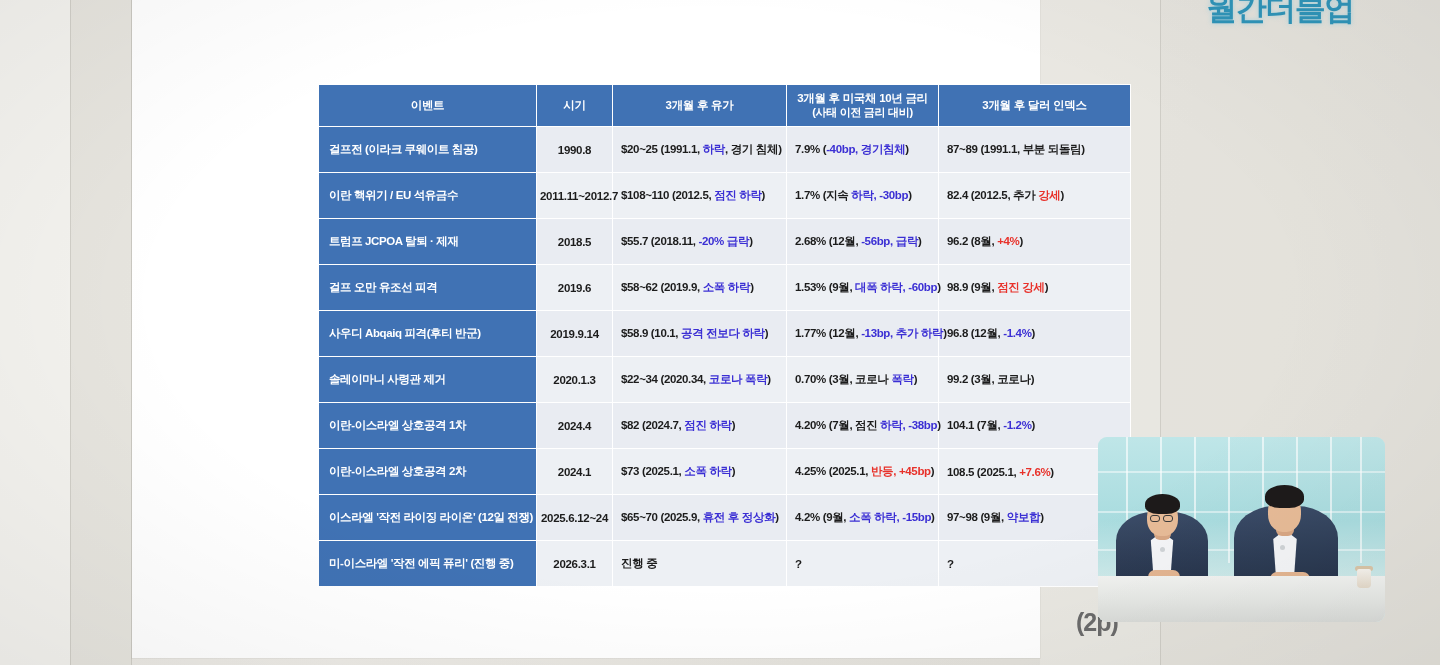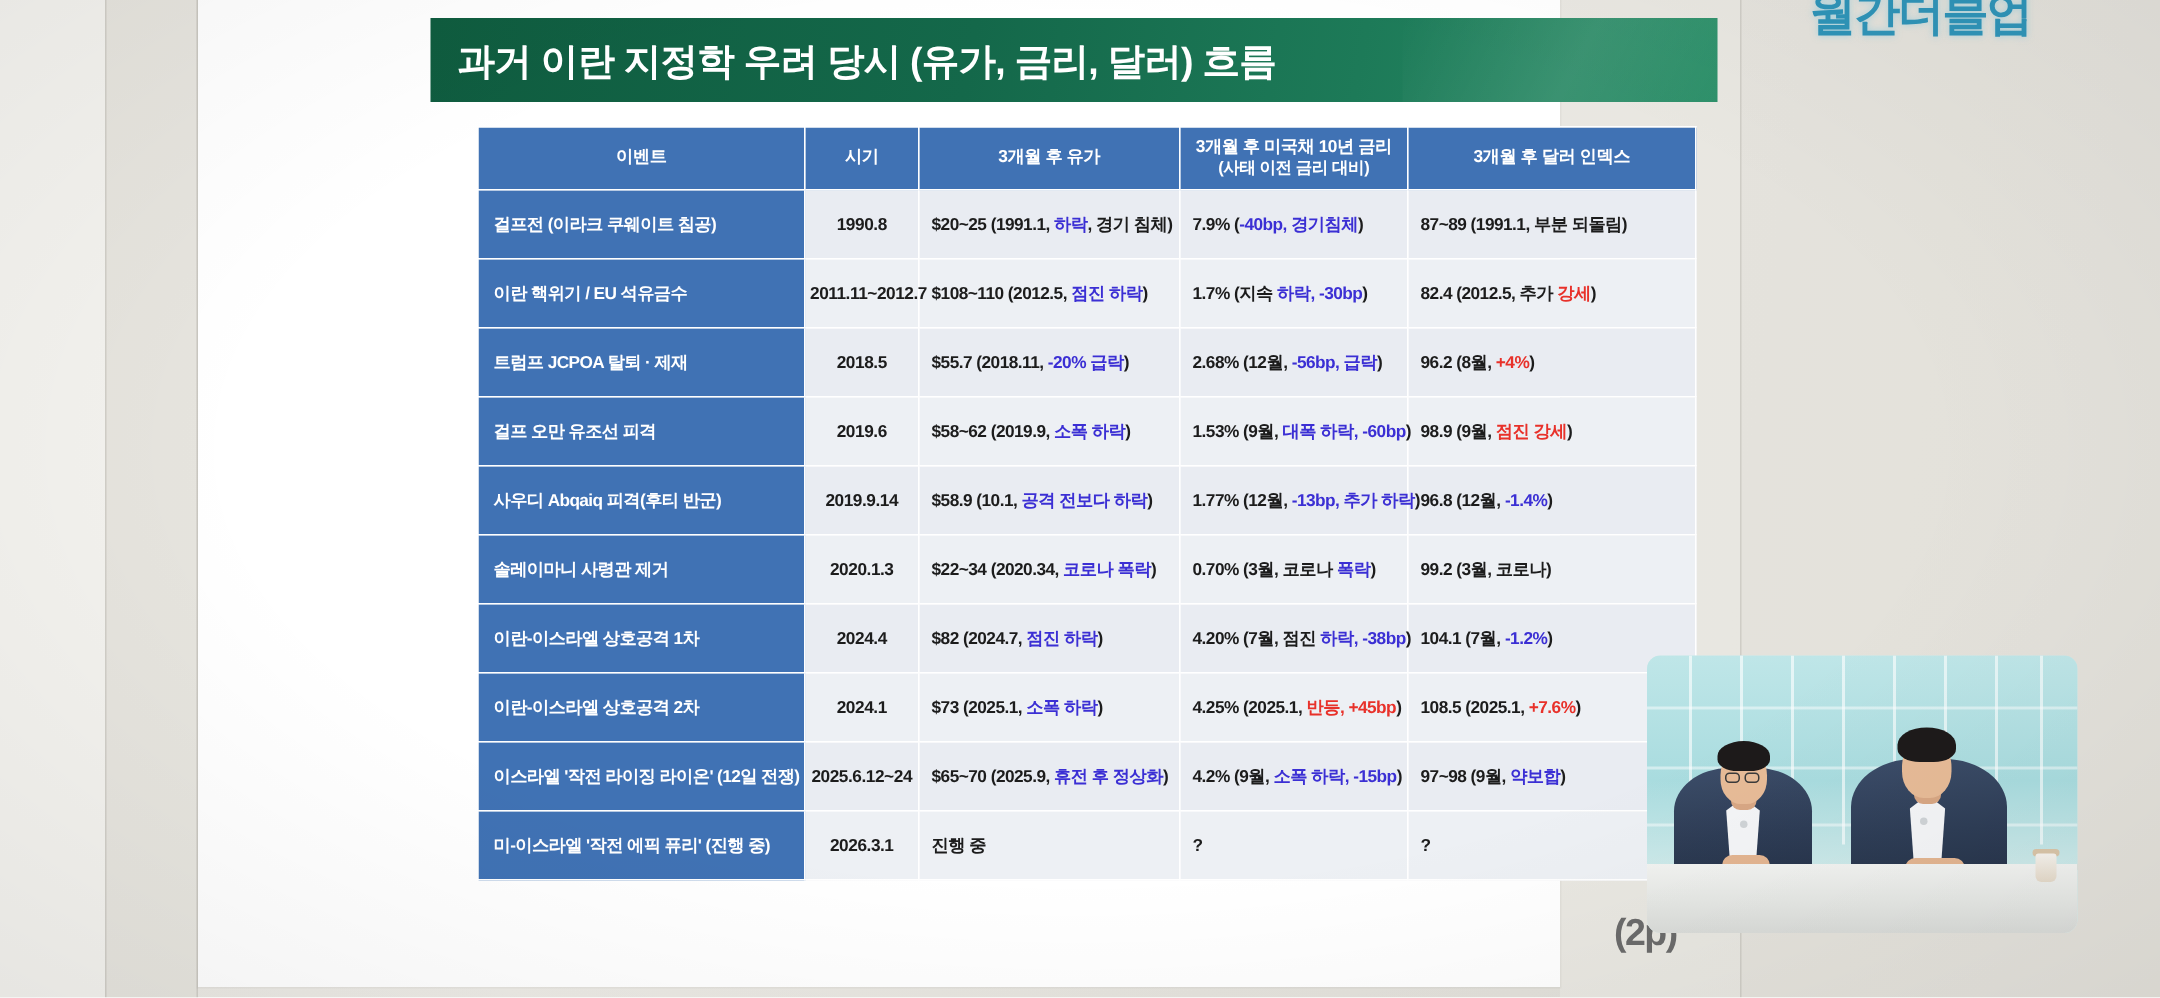--- a/index.html
+++ b/index.html
@@ -312,23 +312,20 @@
     <div class="wall-panel wp2"></div>
     <div class="wall-panel wp3"></div>
     <div class="wall-panel wp4"></div>
     <div class="wall-seam" style="left:70px"></div>
     <div class="wall-seam" style="left:131px"></div>
     <div class="wall-seam" style="left:1160px"></div>
   </div>
 
   <div class="slide">
 
-    <div class="title-banner">
-      <span class="title-text">과거 이란 지정학 우려 당시 (유가, 금리, 달러) 흐름</span>
-    </div>
 
     <div class="table-wrap">
       <table class="data">
         <thead>
           <tr>
             <th style="width:218px">이벤트</th>
             <th style="width:76px">시기</th>
             <th style="width:174px">3개월 후 유가</th>
             <th style="width:152px">
               <span>3개월 후 미국채 10년 금리</span>

